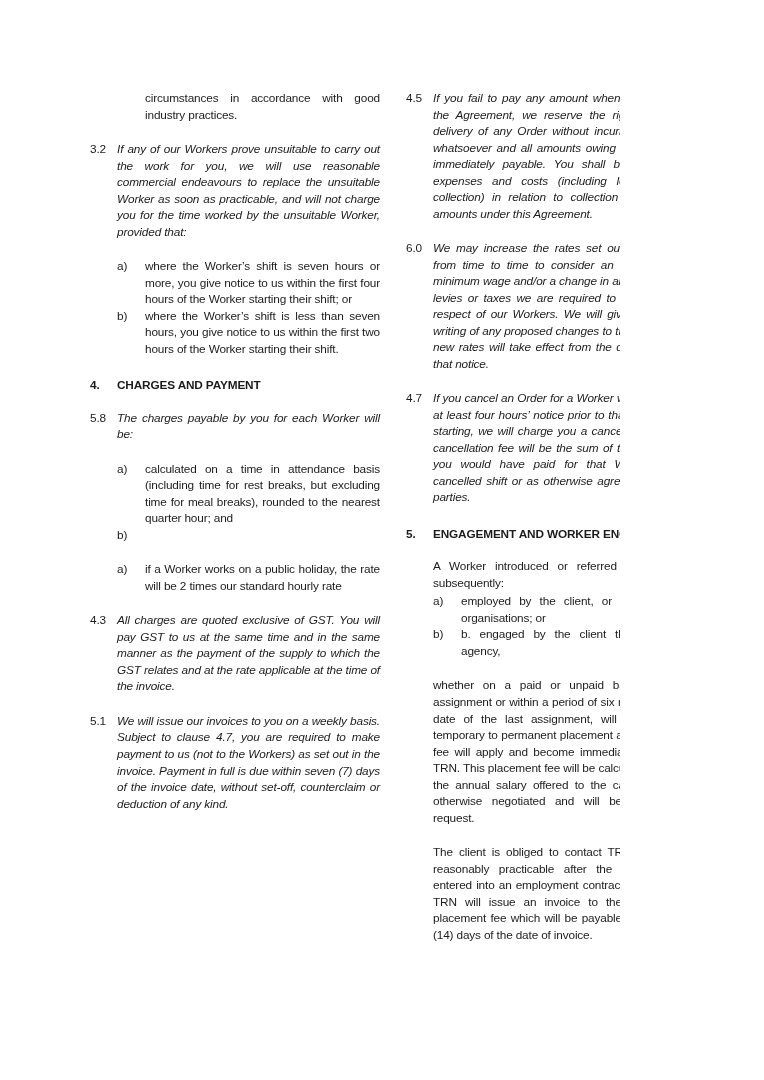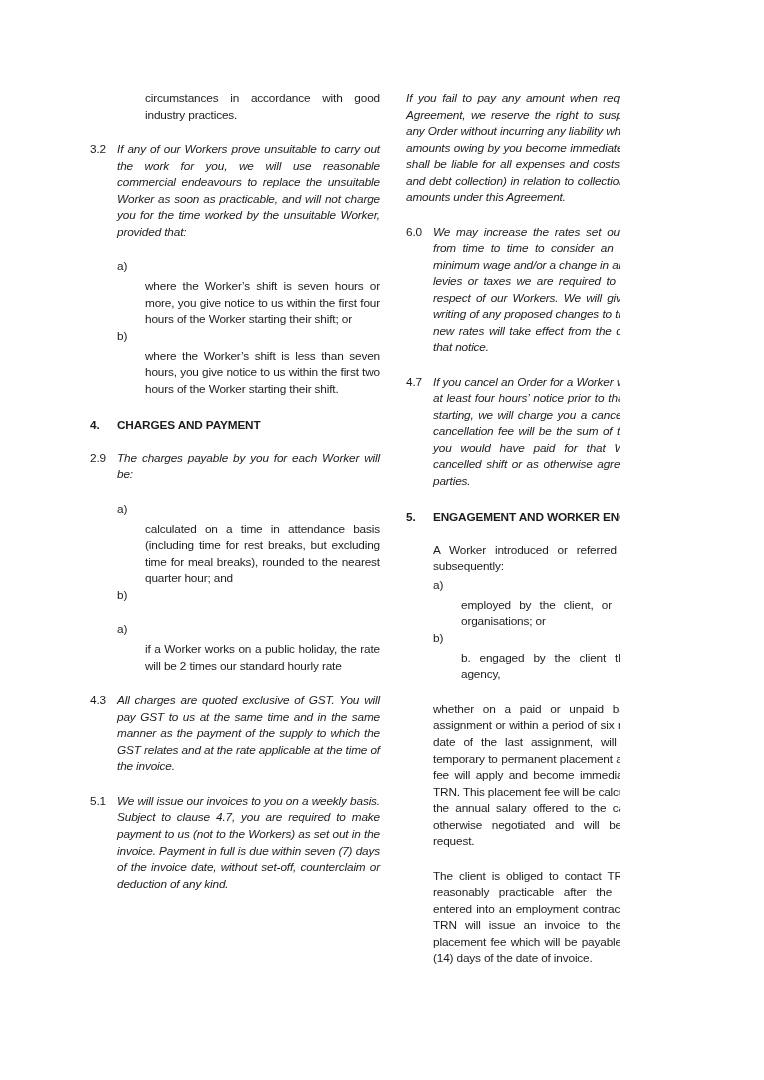--- a/index.html
+++ b/index.html
@@ -40,21 +40,21 @@
   .heading-block .num { flex: 0 0 27px; }
 
   .continuation { margin-left: 55px; text-align: justify; }
 
   .paragraph { margin-left: 27px; text-align: justify; }
 
   .subitems { margin-left: 27px; }
   .paragraph + .subitems { margin-top: -16px; }
   .subitem { display: flex; }
   .subitem .letter { flex: 0 0 28px; }
-  .subitem .text { flex: 1; text-align: justify; margin-top: 20px; }
+  .subitem .text { flex: 1; text-align: justify; }
 </style>
 </head>
 <body>
 
 <div class="page">
   <div class="columns">
     <div class="col-left" id="col-left">
         <div class="block continuation">circumstances in accordance with good industry practices.</div>
         <div class="block clause">
           <span class="num">3.2</span>
@@ -68,21 +68,21 @@
           <div class="subitem">
             <span class="letter">b)</span>
             <div class="text">where the Worker’s shift is less than seven hours, you give notice to us within the first two hours of the Worker starting their shift.</div>
           </div>
         </div>
         <div class="block heading-block">
           <span class="num">4.</span>
           <div class="body">CHARGES AND PAYMENT</div>
         </div>
         <div class="block clause">
-          <span class="num">2.9</span>
+          <span class="num">5.8</span>
           <div class="body">The charges payable by you for each Worker will be:</div>
         </div>
         <div class="block subitems">
           <div class="subitem">
             <span class="letter">a)</span>
             <div class="text">calculated on a time in attendance basis (including time for rest breaks, but excluding time for meal breaks), rounded to the nearest quarter hour; and</div>
           </div>
           <div class="subitem">
             <span class="letter">b)</span>
           </div>
@@ -97,20 +97,21 @@
           <span class="num">4.3</span>
           <div class="body">All charges are quoted exclusive of GST. You will pay GST to us at the same time and in the same manner as the payment of the supply to which the GST relates and at the rate applicable at the time of the invoice.</div>
         </div>
         <div class="block clause">
           <span class="num">5.1</span>
           <div class="body">We will issue our invoices to you on a weekly basis. Subject to clause 4.7, you are required to make payment to us (not to the Workers) as set out in the invoice. Payment in full is due within seven (7) days of the invoice date, without set-off, counterclaim or deduction of any kind.</div>
         </div>
       </div>
     <div class="col-right" id="col-right">
         <div class="block clause">
+          <span class="num">4.5</span>
           <div class="body">If you fail to pay any amount when required under the Agreement, we reserve the right to suspend delivery of any Order without incurring any liability whatsoever and all amounts owing by you become immediately payable. You shall be liable for all expenses and costs (including legal and debt collection) in relation to collection of outstanding amounts under this Agreement.</div>
         </div>
         <div class="block clause">
           <span class="num">6.0</span>
           <div class="body">We may increase the rates set out in schedule 1 from time to time to consider an increase to the minimum wage and/or a change in any contributions, levies or taxes we are required to make at law in respect of our Workers. We will give you notice in writing of any proposed changes to the rates and the new rates will take effect from the date specified in that notice.</div>
         </div>
         <div class="block clause">
           <span class="num">4.7</span>
           <div class="body">If you cancel an Order for a Worker without giving us at least four hours’ notice prior to that Worker’s shift starting, we will charge you a cancellation fee. This cancellation fee will be the sum of the charges that you would have paid for that Worker for that cancelled shift or as otherwise agreed between the parties.</div>
         </div>

